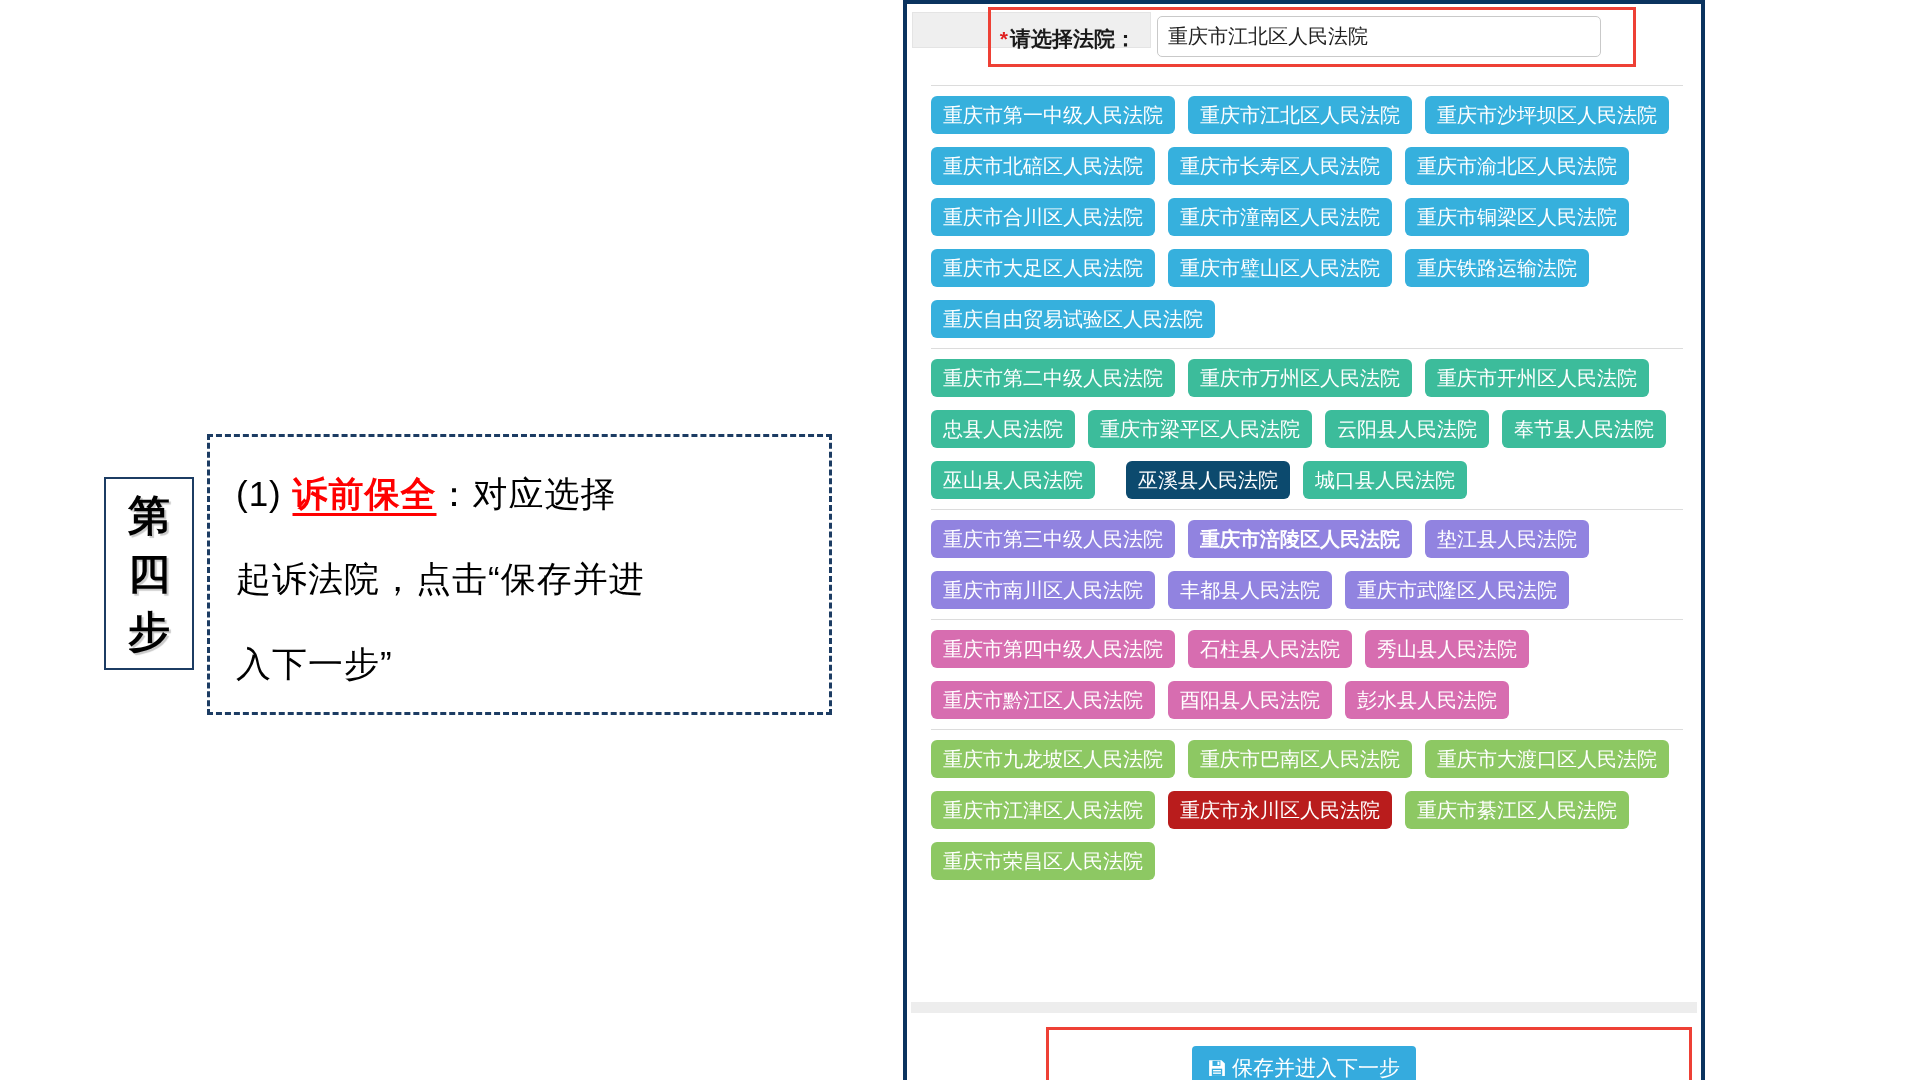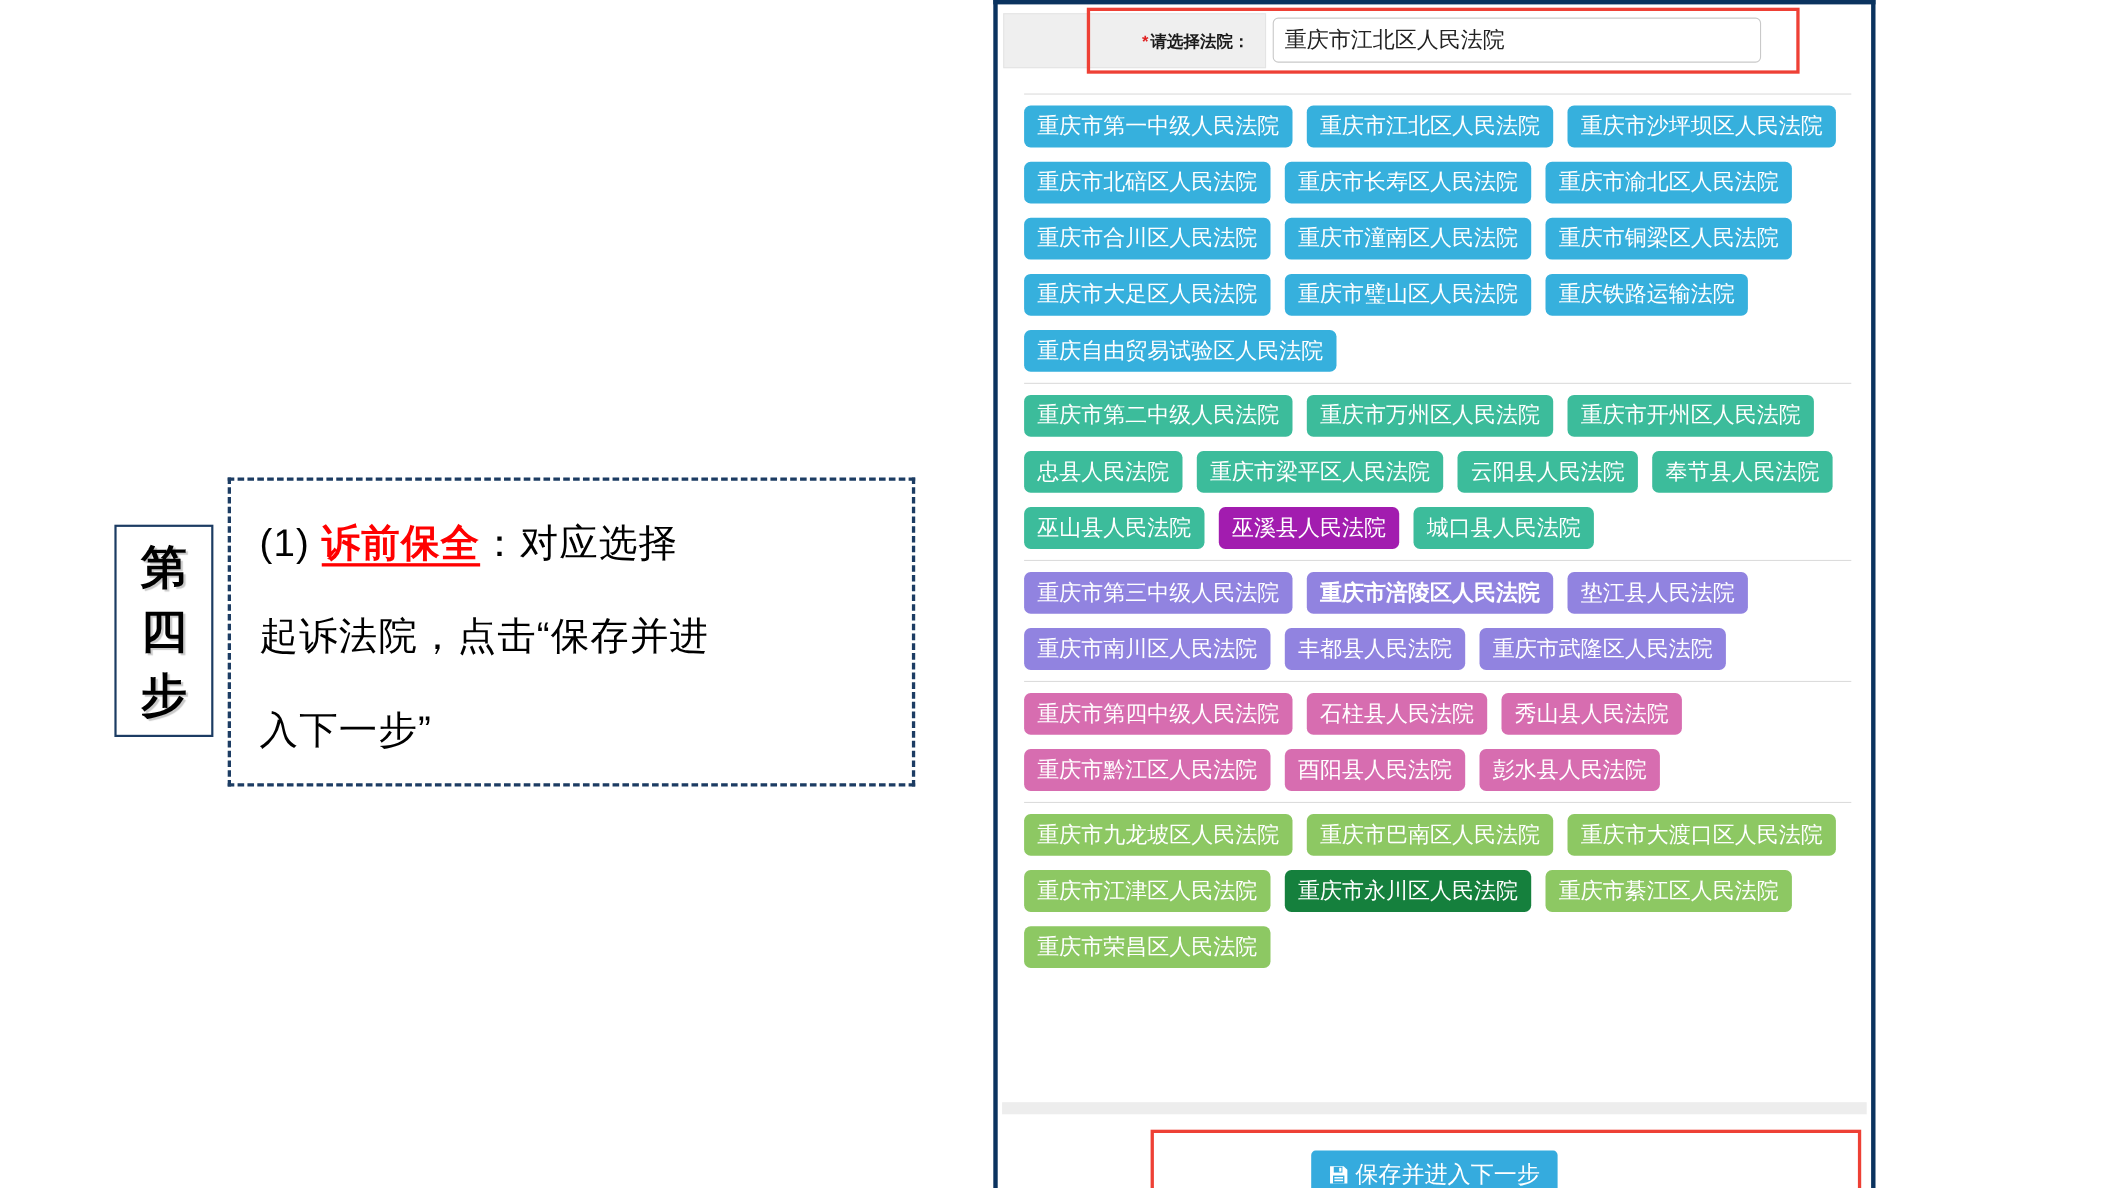--- a/index.html
+++ b/index.html
@@ -24,24 +24,24 @@
   .dashed-box .iline { line-height:85px; white-space:nowrap; }
   .hl { color:#f00; font-weight:700; text-decoration:underline;
         text-underline-offset:7px; text-decoration-thickness:3px; }
 
   
   .panel {
     position:absolute; left:903px; top:0; width:802px; height:1080px;
     border:4px solid #0a335f; border-bottom:none; background:#fff;
   }
   .label-cell {
-    position:absolute; left:5px; top:8px; width:239px; height:50px;
+    position:absolute; left:5px; top:8px; width:239px; height:36px;
     background:#efefef; border:1px solid #e4e4e4;
     text-align:right; padding-right:14px; line-height:52px;
-    font-size:15px; font-weight:600; color:#1a1a1a; white-space:nowrap;
+    font-size:21px; font-weight:600; color:#1a1a1a; white-space:nowrap;
   }
   .req { color:#e02020; margin-right:2px; font-weight:700; }
   .court-input {
     position:absolute; left:250px; top:12px; width:444px; height:41px;
     border:1px solid #c9c9c9; border-radius:5px; padding:0 10px;
     font-size:20px; color:#222; background:#fff; outline:none;
     font-family:"Liberation Sans","DejaVu Sans",sans-serif;
   }
   .red-box-top {
     position:absolute; left:81px; top:3px; width:648px; height:60px;
@@ -130,21 +130,21 @@
         <button class="court-btn" style="background: rgb(60, 188, 155);">重庆市开州区人民法院</button>
       </div>
       <div class="row">
         <button class="court-btn" style="background: rgb(60, 188, 155);">忠县人民法院</button>
         <button class="court-btn" style="background: rgb(60, 188, 155);">重庆市梁平区人民法院</button>
         <button class="court-btn" style="background: rgb(60, 188, 155);">云阳县人民法院</button>
         <button class="court-btn" style="background: rgb(60, 188, 155);">奉节县人民法院</button>
       </div>
       <div class="row">
         <button class="court-btn" style="background: rgb(60, 188, 155);">巫山县人民法院</button>
-        <button class="court-btn" style="background: #a21caf;">巫溪县人民法院</button>
+        <button class="court-btn" style="background: #0c4a6e; margin-left: 18px;">巫溪县人民法院</button>
         <button class="court-btn" style="background: rgb(60, 188, 155);">城口县人民法院</button>
       </div>
       <div class="divider"></div>
       <div class="row">
         <button class="court-btn" style="background: rgb(145, 131, 224);">重庆市第三中级人民法院</button>
         <button class="court-btn" style="background: rgb(145, 131, 224); font-weight: bold;">重庆市涪陵区人民法院</button>
         <button class="court-btn" style="background: rgb(145, 131, 224);">垫江县人民法院</button>
       </div>
       <div class="row">
         <button class="court-btn" style="background: rgb(145, 131, 224);">重庆市南川区人民法院</button>
@@ -163,21 +163,21 @@
         <button class="court-btn" style="background: rgb(215, 109, 176);">彭水县人民法院</button>
       </div>
       <div class="divider"></div>
       <div class="row">
         <button class="court-btn" style="background: rgb(141, 200, 99);">重庆市九龙坡区人民法院</button>
         <button class="court-btn" style="background: rgb(141, 200, 99);">重庆市巴南区人民法院</button>
         <button class="court-btn" style="background: rgb(141, 200, 99);">重庆市大渡口区人民法院</button>
       </div>
       <div class="row">
         <button class="court-btn" style="background: rgb(141, 200, 99);">重庆市江津区人民法院</button>
-        <button class="court-btn" style="background: #15803d;">重庆市永川区人民法院</button>
+        <button class="court-btn" style="background: #b91c1c;">重庆市永川区人民法院</button>
         <button class="court-btn" style="background: rgb(141, 200, 99);">重庆市綦江区人民法院</button>
       </div>
       <div class="row">
         <button class="court-btn" style="background: rgb(141, 200, 99);">重庆市荣昌区人民法院</button>
       </div>
     </div>
 
   <div class="bottom-bar"></div>
 
   <div class="red-box-bottom"></div>

